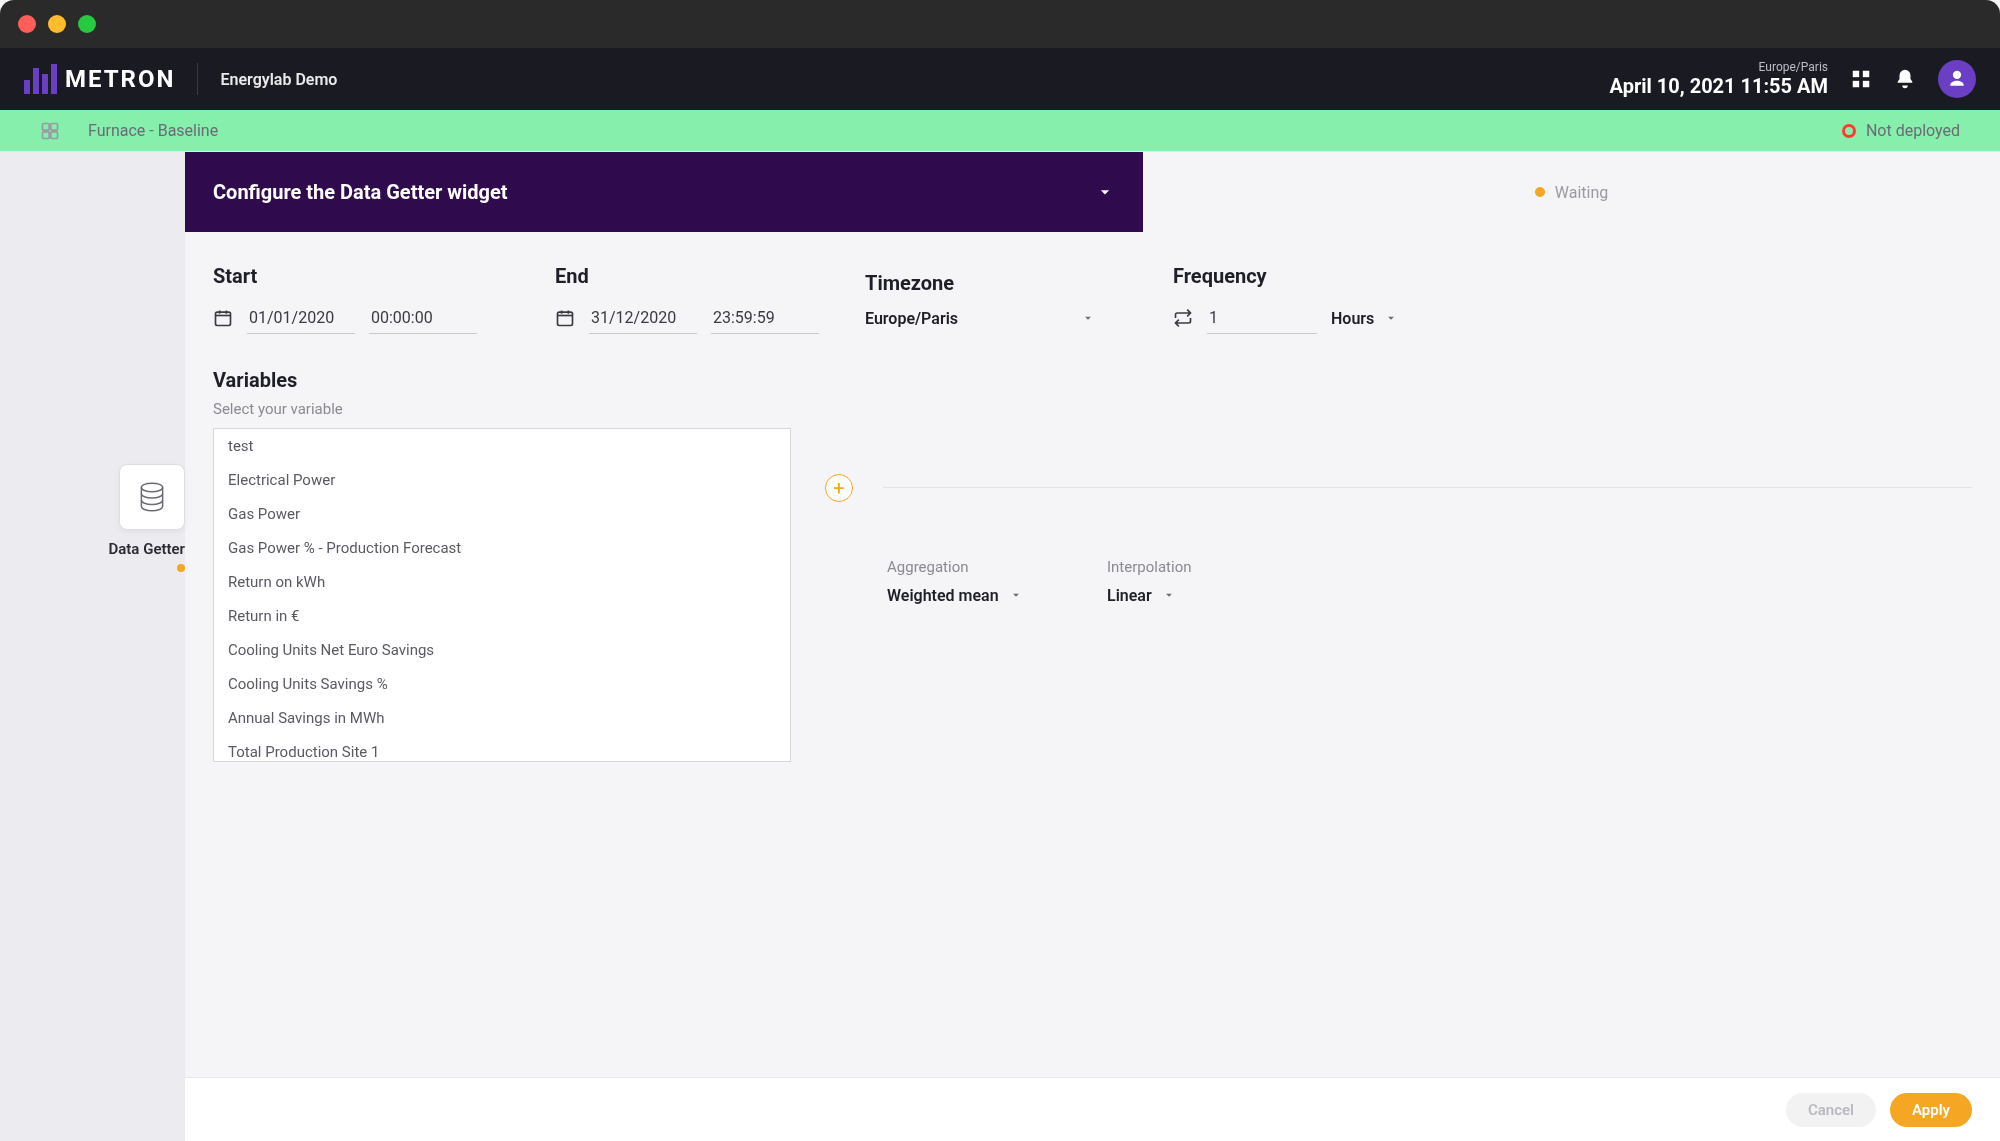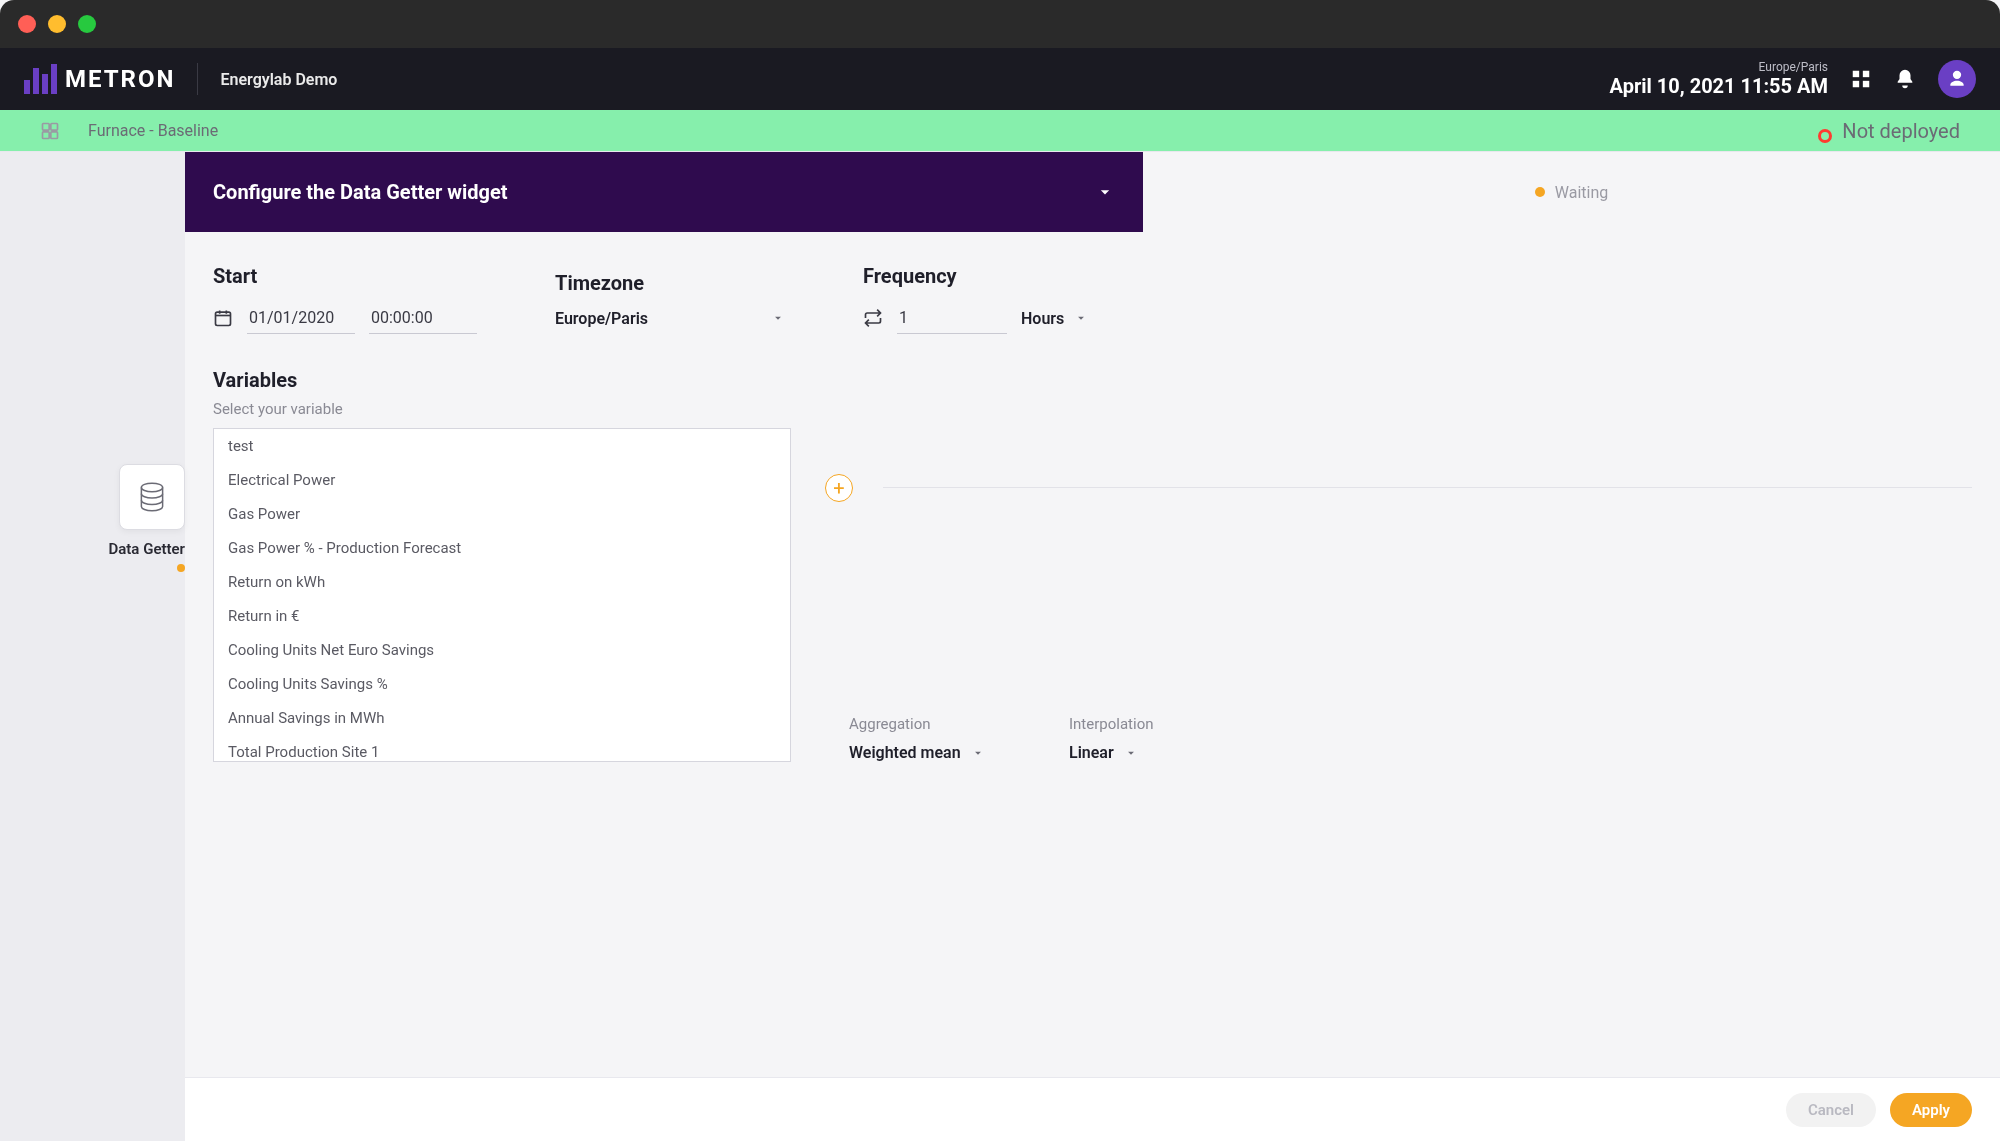--- a/index.html
+++ b/index.html
@@ -25,21 +25,21 @@
 .clock { text-align: right; }
 .clock-tz { font-size: 12px; color: #bdbdc7; }
 .clock-dt { font-size: 20px; font-weight: 700; color: #fff; }
 .hicon { width: 22px; height: 22px; fill: #fff; cursor: pointer; }
 .avatar { width: 38px; height: 38px; border-radius: 50%; background: #6a3fc4; display: flex; align-items: center; justify-content: center; }
 .avatar svg { width: 20px; height: 20px; fill: #fff; }
 
 
 .subnav { background: #86efac; height: 42px; display: flex; align-items: center; padding: 0 40px; border-bottom: 1px solid #e8e8ee; }
 .subnav-left { display: flex; align-items: center; gap: 28px; color: #6b6b75; font-size: 16px; }
-.subnav-right { margin-left: auto; display: flex; align-items: flex-end; gap: 10px; color: #6b6b75; font-size: 20px; }
+.subnav-right { margin-left: auto; display: flex; align-items: center; gap: 10px; color: #6b6b75; font-size: 16px; }
 .ring { width: 14px; height: 14px; border: 3px solid #ff3b30; border-radius: 50%; }
 
 
 .main { flex: 1; display: flex; overflow: hidden; }
 .sidebar { width: 185px; flex-shrink: 0; background: #ececf0; display: flex; flex-direction: column; align-items: flex-end; padding-top: 312px; }
 .sb-card { width: 66px; height: 66px; background: #fff; border: 1px solid #dcdce2; border-radius: 8px; display: flex; align-items: center; justify-content: center; box-shadow: 0 2px 6px rgba(0,0,0,.05); }
 .sb-label { margin-top: 10px; font-size: 15px; font-weight: 600; color: #2a2a33; }
 .sb-dot { margin-top: 6px; width: 8px; height: 8px; border-radius: 50%; background: #f5a623; }
 
 .content { flex: 1; overflow-y: auto; padding: 0 0 90px 0; position: relative; }
@@ -60,21 +60,21 @@
 .fg-tz    { width: 308px; }
 .fg-freq  { flex:1; }
 .fg-title { font-size:20px; font-weight:700; color:#1f1f2a; margin-bottom:14px; }
 .inline { display:flex; align-items:center; gap:14px; }
 .underline-input { border:none; border-bottom:1px solid #c9c9d2; padding:6px 2px; font-size:16px; color:#3a3a44; background:transparent; width:108px; }
 .tz-sel, .unit-sel, .agg-sel, .intp-sel { display:flex; align-items:center; gap:10px; font-size:16px; font-weight:600; color:#1f1f2a; cursor:pointer; }
 .tz-sel { justify-content:space-between; width:230px; }
 .tiny-chev { width:14px; height:14px; fill:#6b6b75; }
 
 .vars-title { font-size:20px; font-weight:700; color:#1f1f2a; margin-top:34px; }
-.vars-row { display:flex; align-items:flex-end; gap: 58px; margin-top:8px; position:relative; }
+.vars-row { display:flex; align-items:center; gap: 96px; margin-top:8px; position:relative; }
 .vars-col { width: 578px; }
 .sub-label { font-size:15px; color:#8a8a94; margin-bottom:10px; }
 .searchbox { display:flex; align-items:center; gap:10px; border-bottom:1px solid #c9c9d2; padding:4px 2px; }
 .searchbox input { border:none; outline:none; font-size:15px; color:#666; flex:1; background:transparent; }
 .var-list { margin-top:2px; border:1px solid #d6d6de; background:#fff; max-height: 334px; overflow-y:auto; }
 .var-list .item { padding:8px 14px; font-size:15px; color:#5a5a63; cursor:pointer; }
 
 .side-cols { display:flex; gap:60px; }
 .scol { min-width:160px; }
 
@@ -188,20 +188,32 @@
             <svg class="ic20" viewBox="0 0 24 24">
                 <rect x="3" y="5" width="18" height="16" rx="2" fill="none" stroke="#3a3a44" stroke-width="2"></rect>
                 <path d="M3 9h18" stroke="#3a3a44" stroke-width="2"></path>
                 <path d="M8 3v4M16 3v4" stroke="#3a3a44" stroke-width="2"></path>
               </svg>
             <input class="underline-input" value="01/01/2020" style="">
             <input class="underline-input" value="00:00:00" style="">
           </div>
         </div>
 
+        <div class="field-group fg-end">
+          <div class="fg-title">End</div>
+          <div class="inline">
+            <svg class="ic20" viewBox="0 0 24 24">
+                <rect x="3" y="5" width="18" height="16" rx="2" fill="none" stroke="#3a3a44" stroke-width="2"></rect>
+                <path d="M3 9h18" stroke="#3a3a44" stroke-width="2"></path>
+                <path d="M8 3v4M16 3v4" stroke="#3a3a44" stroke-width="2"></path>
+              </svg>
+            <input class="underline-input" value="31/12/2020" style="">
+            <input class="underline-input" value="23:59:59" style="">
+          </div>
+        </div>
 
         <div class="field-group fg-tz">
           <div class="fg-title">Timezone</div>
           <div class="tz-sel">
             <span>Europe/Paris</span>
             <svg class="tiny-chev" viewBox="0 0 24 24">
                 <path d="M7 10l5 5 5-5z"></path>
               </svg>
           </div>
         </div>

